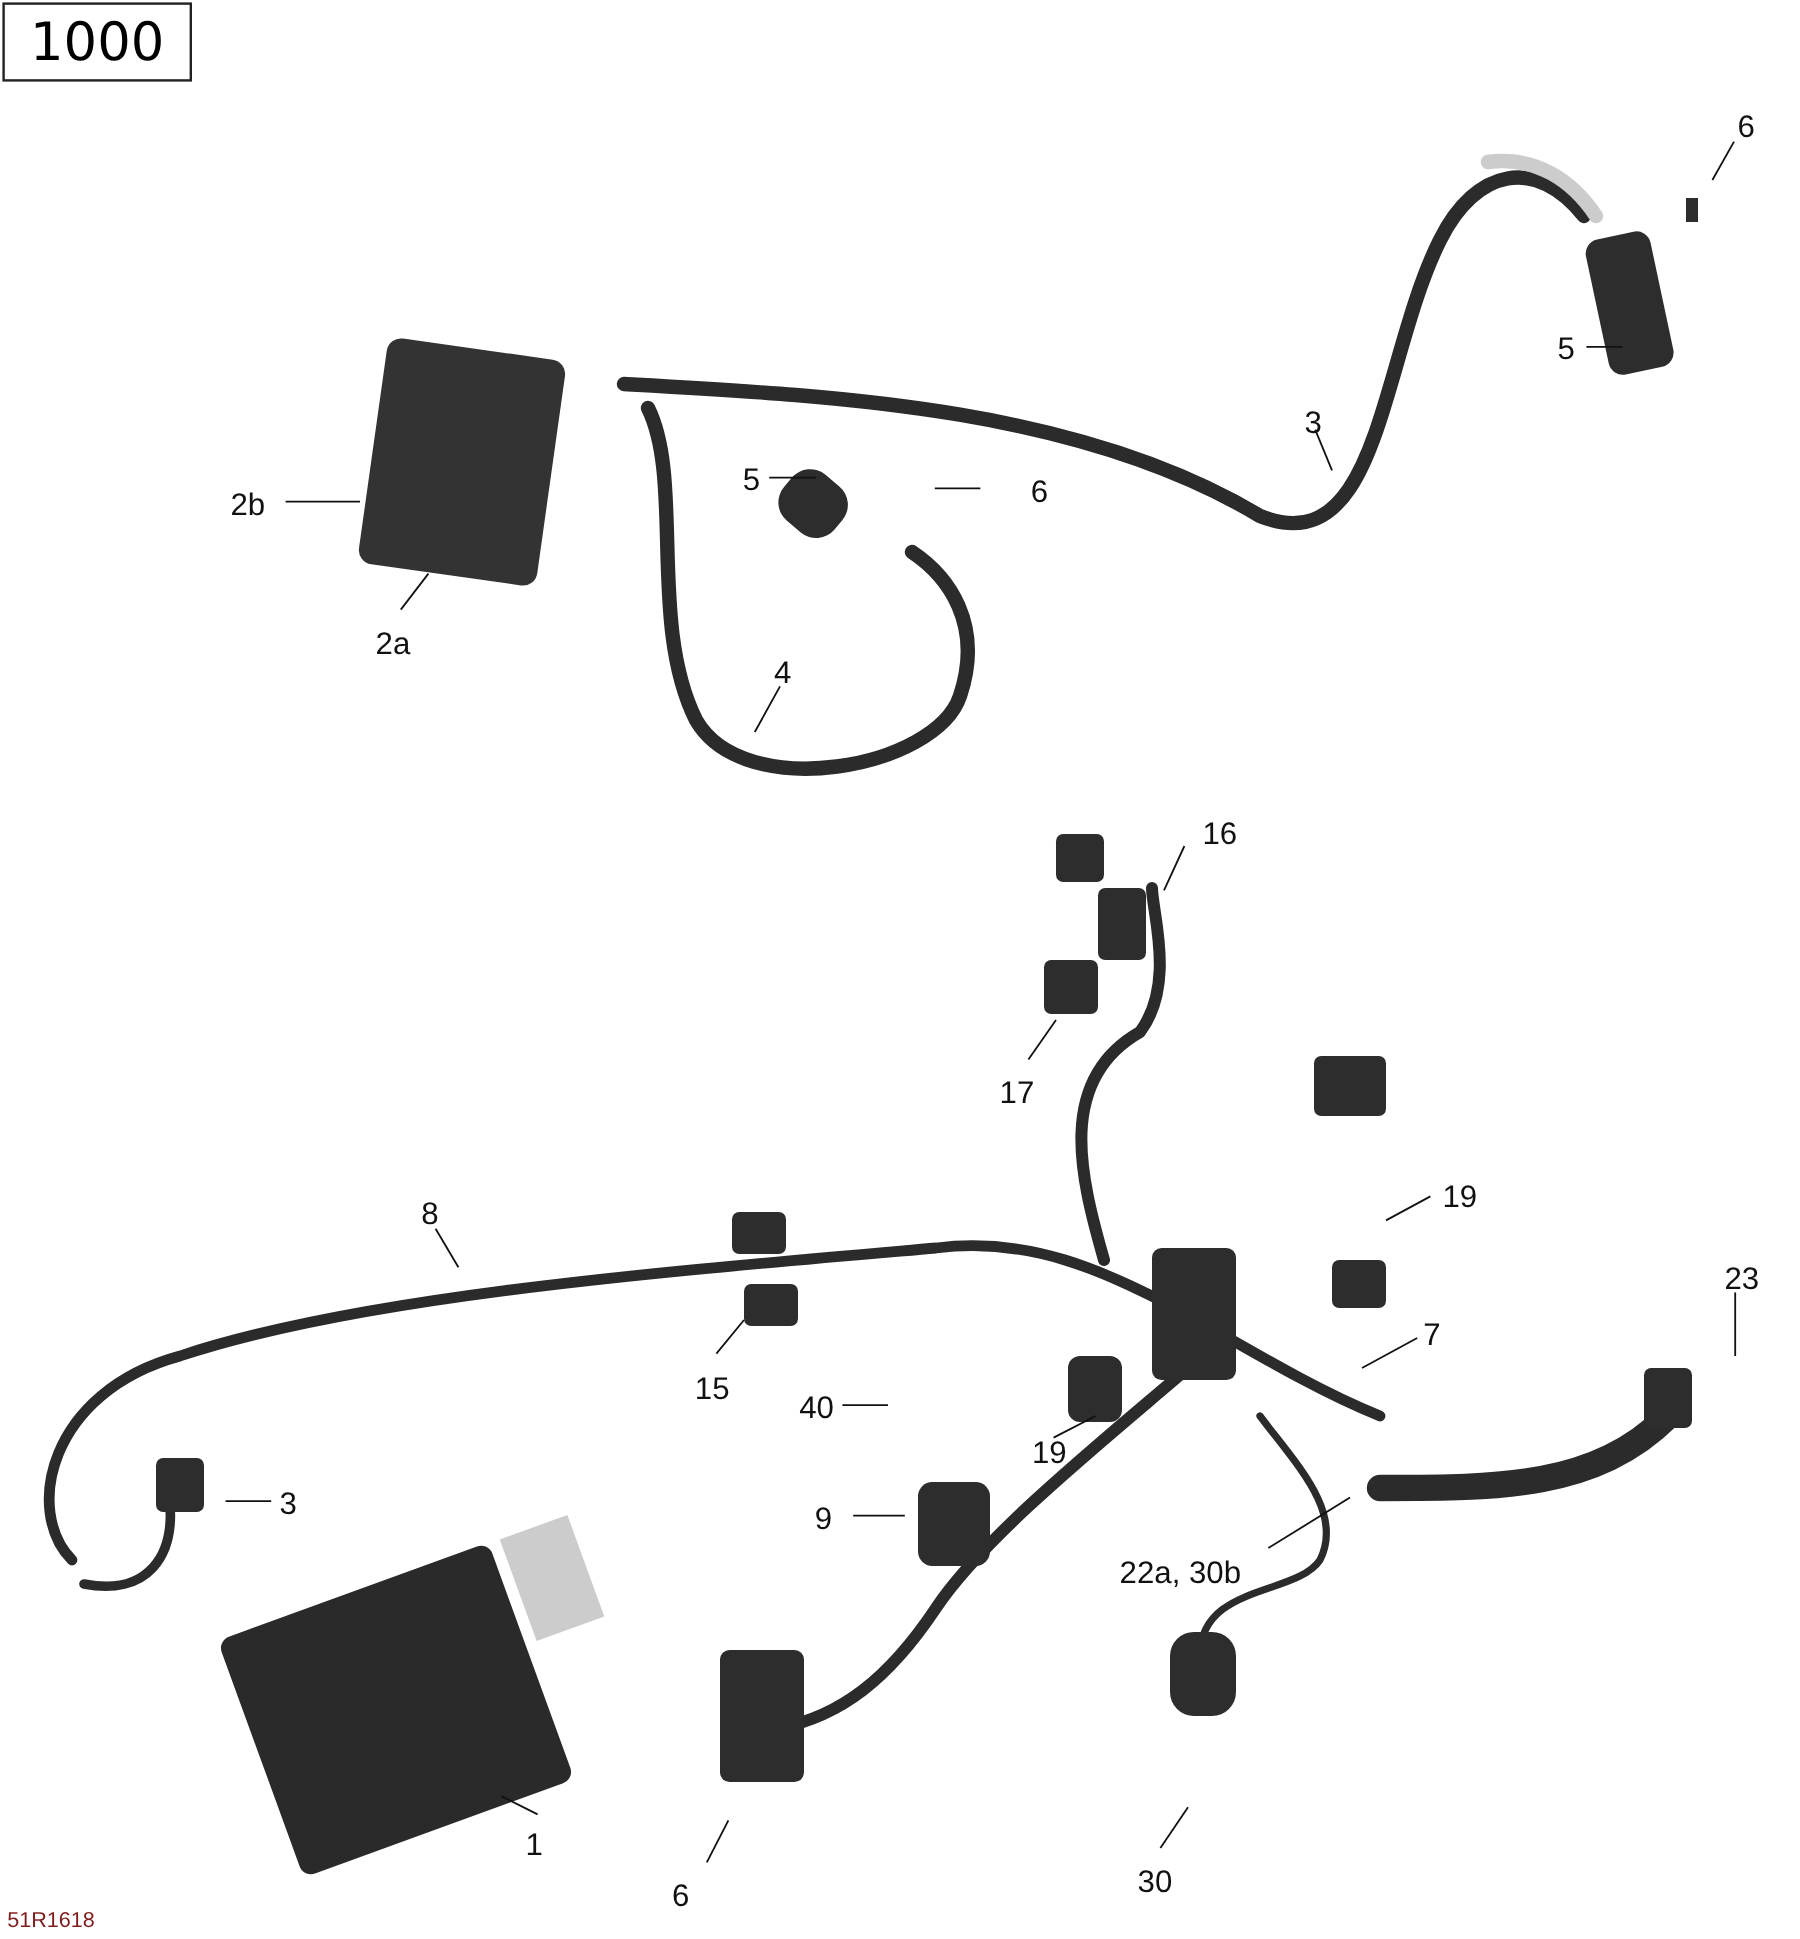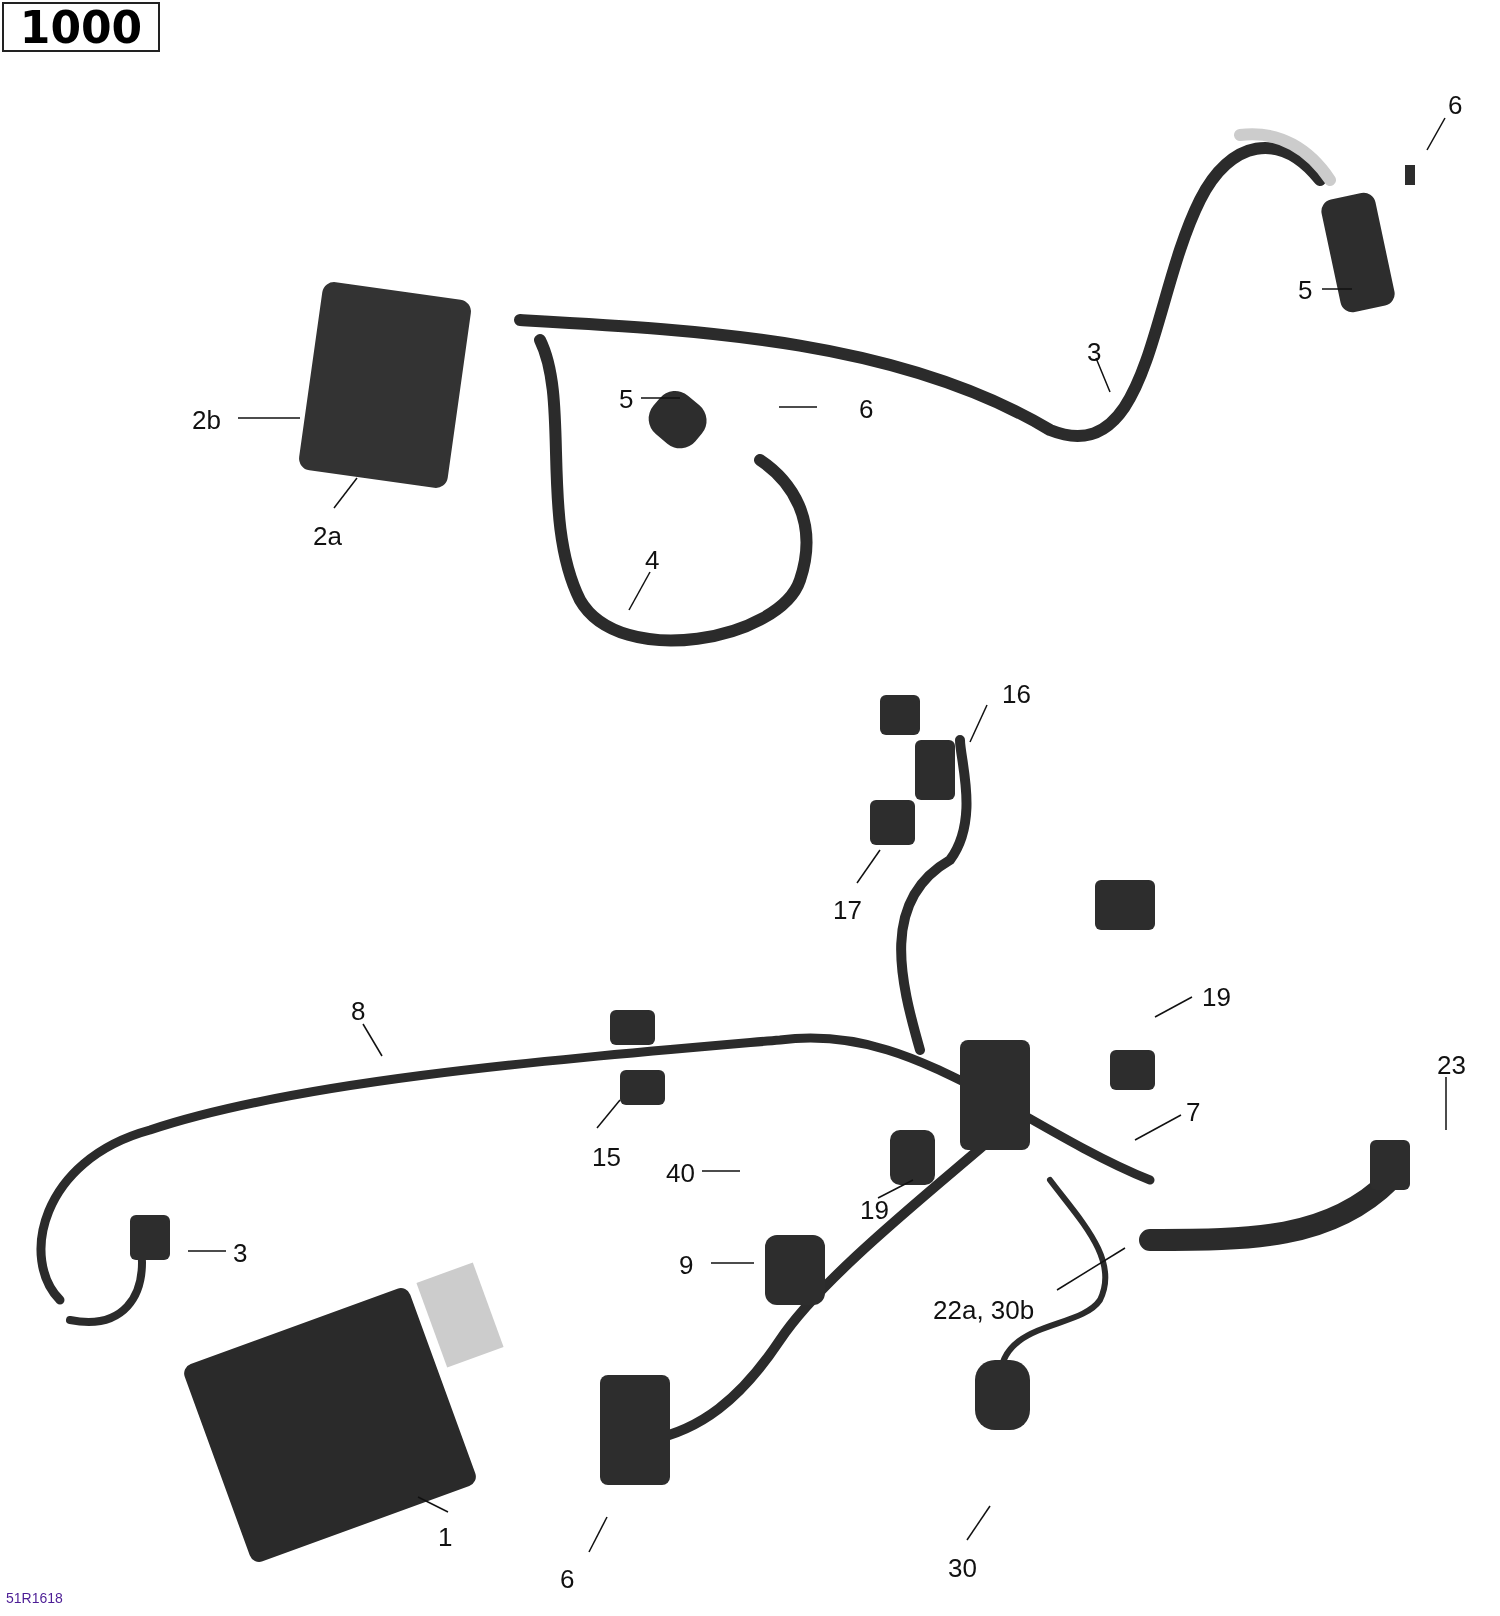--- a/index.html
+++ b/index.html
@@ -1,18 +1,18 @@
 <!DOCTYPE html>
 <html><head>
 <meta charset="utf-8">
 <style>
   html,body{margin:0;padding:0;background:#fff;}
   body{width:1500px;height:1616px;position:relative;overflow:hidden;font-family:"Liberation Sans",sans-serif;}
-  .badge{position:absolute;left:2px;top:2px;width:158px;height:50px;border:2px solid #222;box-sizing:border-box;display:flex;align-items:center;justify-content:center;font-weight:bold;font-size:44px;color:#000;font-family:"DejaVu Sans",sans-serif;}
-  .code{position:absolute;left:6px;top:1590px;font-size:14px;color:#4c1d95;}
+  .badge{position:absolute;left:2px;top:2px;width:158px;height:66px;border:2px solid #222;box-sizing:border-box;display:flex;align-items:center;justify-content:center;font-weight:normal;font-size:44px;color:#000;font-family:"DejaVu Sans",sans-serif;}
+  .code{position:absolute;left:6px;top:1590px;font-size:18px;color:#7f1d1d;}
   .lbl{position:absolute;font-size:26px;color:#111;line-height:1;white-space:nowrap;}
   svg.art{position:absolute;left:0;top:0;}
 </style>
 </head>
 <body>
 
 <div class="badge">1000</div>
 
 <svg class="art" width="1500" height="1616">
   <g fill="none" stroke="#2b2b2b" stroke-linecap="round">
@@ -90,21 +90,21 @@
 <div class="lbl" style="left:619px;top:386px">5</div>
 <div class="lbl" style="left:1298px;top:277px">5</div>
 <div class="lbl" style="left:859px;top:396px">6</div>
 <div class="lbl" style="left:1448px;top:92px">6</div>
 <div class="lbl" style="left:1186px;top:1099px">7</div>
 <div class="lbl" style="left:351px;top:998px">8</div>
 <div class="lbl" style="left:560px;top:1566px">6</div>
 <div class="lbl" style="left:679px;top:1252px">9</div>
 <div class="lbl" style="left:1202px;top:984px">19</div>
 <div class="lbl" style="left:233px;top:1240px">3</div>
-<div class="lbl" style="left:592px;top:1144px">15</div>
+<div class="lbl" style="left:579px;top:1144px">15</div>
 <div class="lbl" style="left:1002px;top:681px">16</div>
 <div class="lbl" style="left:833px;top:897px">17</div>
 <div class="lbl" style="left:860px;top:1197px">19</div>
 <div class="lbl" style="left:666px;top:1160px">40</div>
 <div class="lbl" style="left:948px;top:1555px">30</div>
 <div class="lbl" style="left:933px;top:1297px">22a, 30b</div>
 <div class="lbl" style="left:1437px;top:1052px">23</div>
 
 <div class="code">51R1618</div>
 

